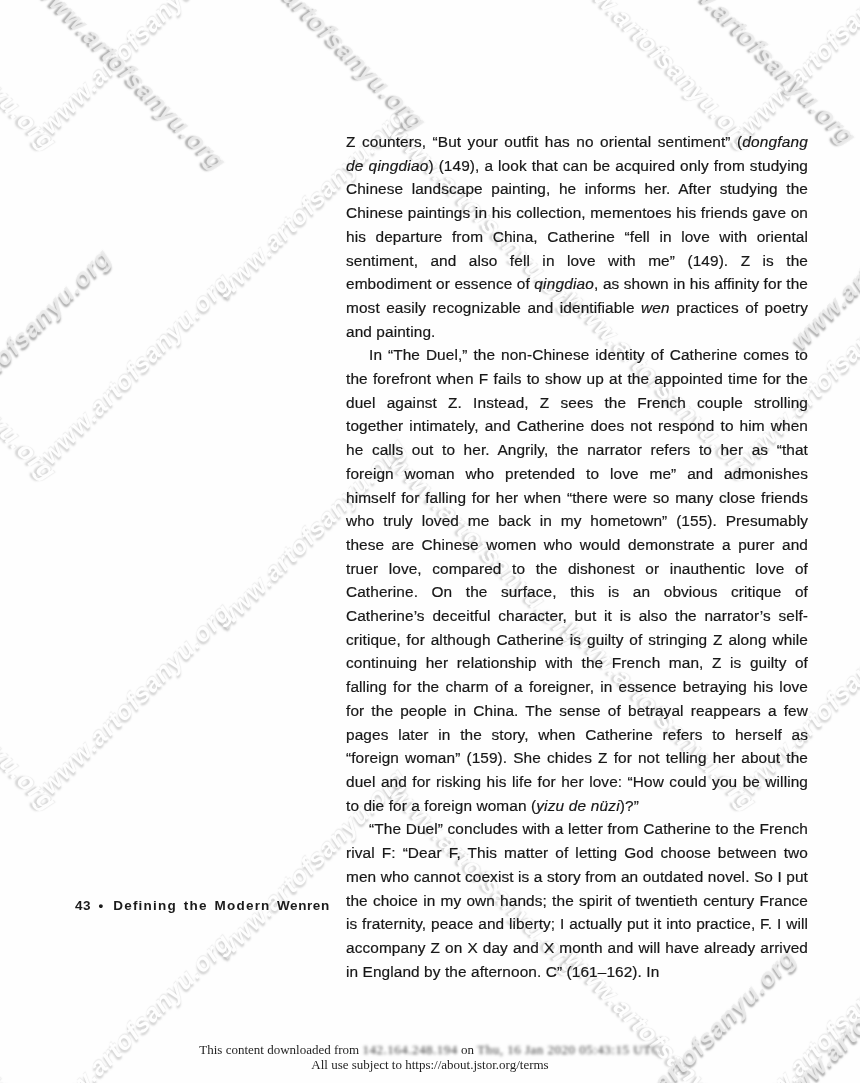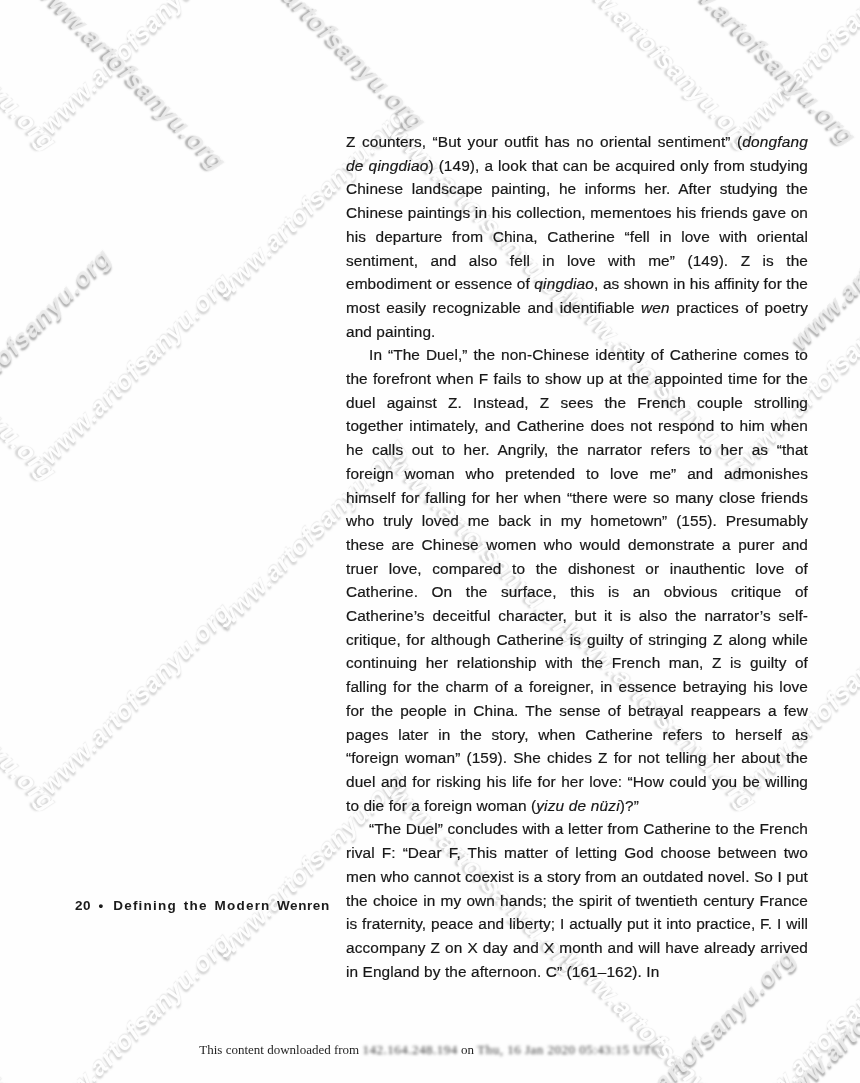--- a/index.html
+++ b/index.html
@@ -126,26 +126,27 @@
     <div class="wm-tile rot-n wm-dark" style="left: 780px; top: 1090px;">www.artofsanyu.org</div>
   </div>
 
 <main class="page-body">
     <p><span>Z counters, “But your outfit has no oriental sentiment” (</span><i>dongfang de qingdiao</i><span>) (149), a look that can be acquired only from studying Chinese landscape painting, he informs her. After studying the Chinese paintings in his collection, mementoes his friends gave on his departure from China, Catherine “fell in love with oriental sentiment, and also fell in love with me” (149). Z is the embodiment or essence of </span><i>qingdiao</i><span>, as shown in his affinity for the most easily recognizable and identifiable </span><i>wen</i><span> practices of poetry and painting.</span></p>
     <p class="indent"><span>In “The Duel,” the non-Chinese identity of Catherine comes to the forefront when F fails to show up at the appointed time for the duel against Z. Instead, Z sees the French couple strolling together intimately, and Catherine does not respond to him when he calls out to her. Angrily, the narrator refers to her as “that foreign woman who pretended to love me” and admonishes himself for falling for her when “there were so many close friends who truly loved me back in my hometown” (155). Presumably these are Chinese women who would demonstrate a purer and truer love, compared to the dishonest or inauthentic love of Catherine. On the surface, this is an obvious critique of Catherine’s deceitful character, but it is also the narrator’s self-critique, for although Catherine is guilty of stringing Z along while continuing her relationship with the French man, Z is guilty of falling for the charm of a foreigner, in essence betraying his love for the people in China. The sense of betrayal reappears a few pages later in the story, when Catherine refers to herself as “foreign woman” (159). She chides Z for not telling her about the duel and for risking his life for her love: “How could you be willing to die for a foreign woman (</span><i>yizu de nüzi</i><span>)?”</span></p>
     <p class="indent"><span>“The Duel” concludes with a letter from Catherine to the French rival F: “Dear F, This matter of letting God choose between two men who cannot coexist is a story from an outdated novel. So I put the choice in my own hands; the spirit of twentieth century France is fraternity, peace and liberty; I actually put it into practice, F. I will accompany Z on X day and X month and will have already arrived in England by the afternoon. C” (161–162). In</span></p>
   </main>
 
 <div class="running-footer">
-  <span>20</span>
+  <span>43</span>
   <span class="rf-bullet">•</span>
   <span class="rf-italic">Defining the Modern</span>
   <span>Wenren</span>
 </div>
 
 <div class="jstor-notice">
   <div>
     <span>This content downloaded from</span>
     <span class="blurred">142.164.248.194</span>
     <span>on</span>
     <span class="blurred">Thu, 16 Jan 2020 05:43:15 UTC</span>
   </div>
+  <div>All use subject to https://about.jstor.org/terms</div>
 </div>
 
 </body></html>

